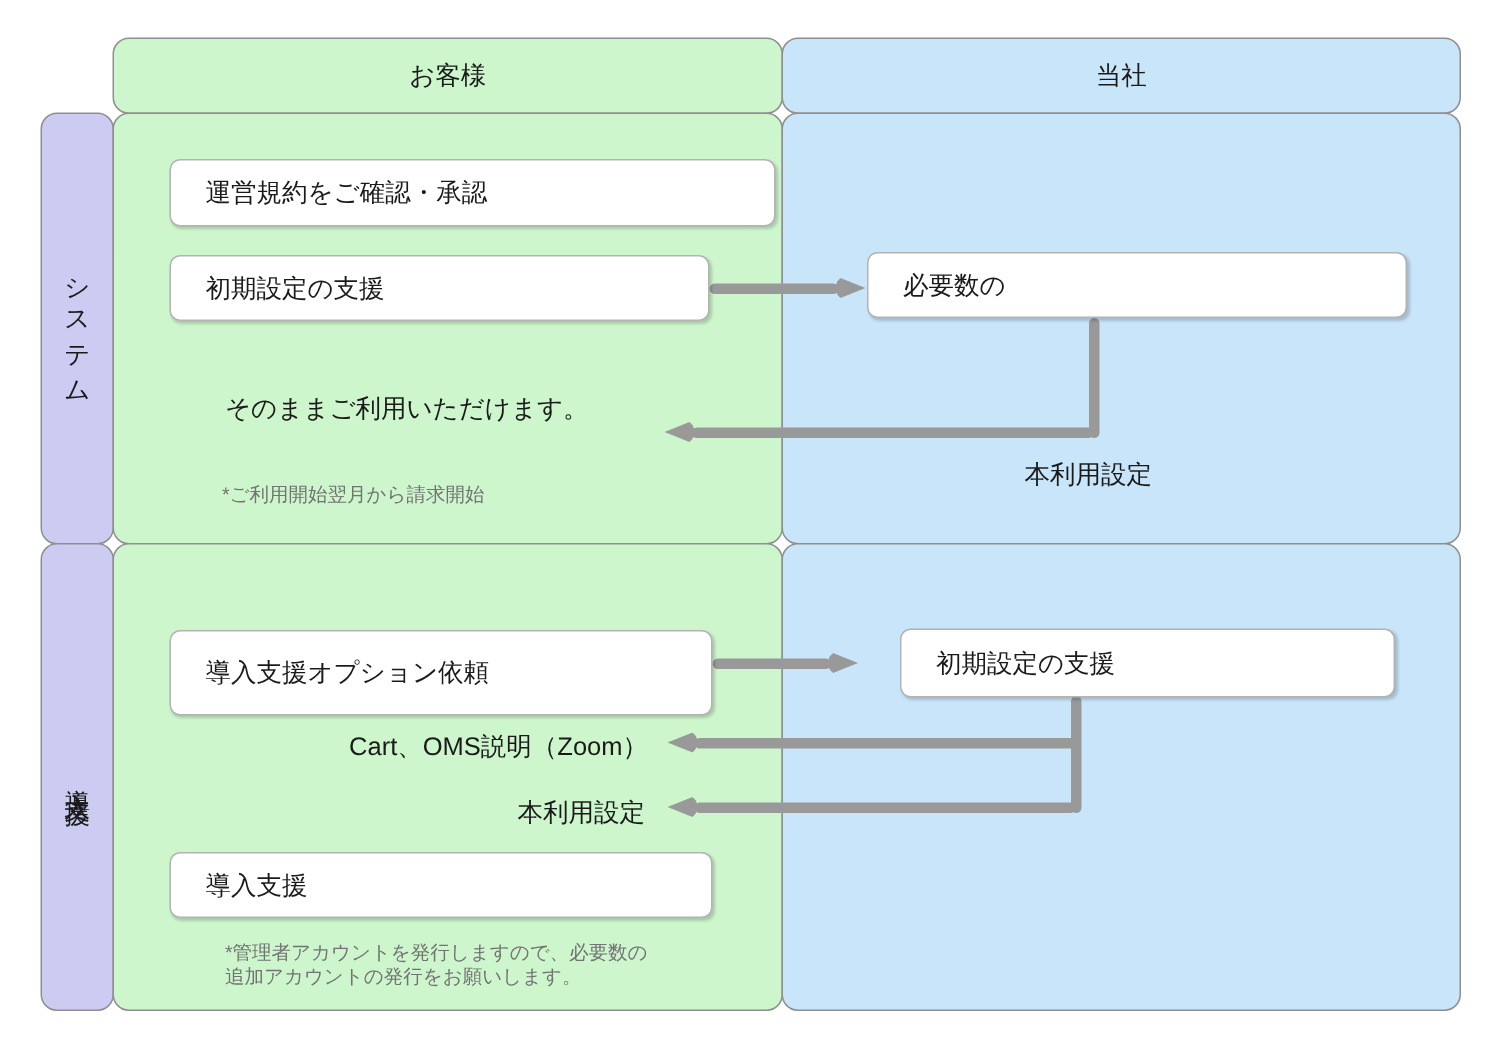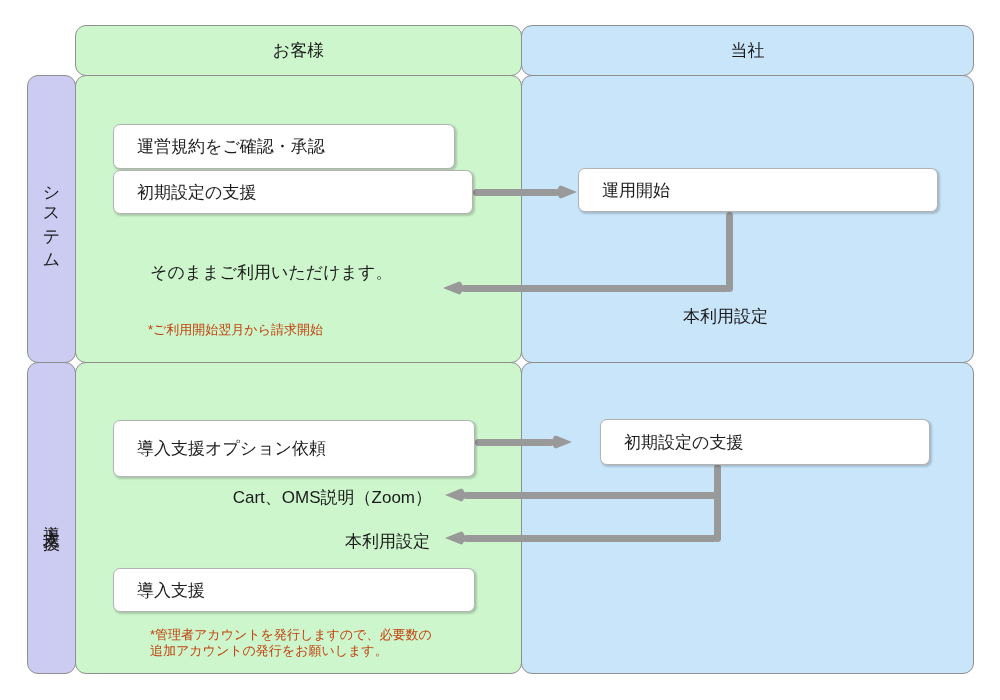--- a/index.html
+++ b/index.html
@@ -31,21 +31,21 @@
   .shaft-v{position:absolute;width:7px;background:var(--arrow);}
   .head-right{position:absolute;width:0;height:0;
     border-top:8px solid transparent;border-bottom:8px solid transparent;
     border-left:20px solid var(--arrow);}
   .head-left{position:absolute;width:0;height:0;
     border-top:8px solid transparent;border-bottom:8px solid transparent;
     border-right:20px solid var(--arrow);}
 
   .txt{position:absolute;font-size:17px;line-height:23px;}
   .txt-right{text-align:right;}
-  .note{position:absolute;font-size:13px;line-height:16px;color:#c2410c;}
+  .note{position:absolute;font-size:13px;line-height:16px;color:#737373;}
 </style>
 </head>
 <body>
 
 <div class="canvas">
 
   <div class="cell header green-bg" style="left:75px;top:25px;width:447px;height:51px;">
     <span>お客様</span>
   </div>
   <div class="cell header blue-bg" style="left:521px;top:25px;width:453px;height:51px;">
@@ -73,28 +73,28 @@
 
   <div class="shaft-h" style="left:475px;top:438.5px;width:79px;"></div>
   <div class="head-right" style="left:552px;top:434px;"></div>
 
   <div class="shaft-v" style="left:713.5px;top:464px;height:78px;"></div>
   <div class="shaft-h" style="left:463px;top:491.5px;width:254px;"></div>
   <div class="head-left" style="left:445px;top:487px;"></div>
   <div class="shaft-h" style="left:463px;top:534.5px;width:254px;"></div>
   <div class="head-left" style="left:445px;top:530px;"></div>
 
-  <div class="flowbox" style="left:113px;top:124px;width:342px;height:45px;">
+  <div class="flowbox" style="left:113px;top:106px;width:404px;height:45px;">
     <span>運営規約をご確認・承認</span>
   </div>
   <div class="flowbox" style="left:113px;top:170px;width:360px;height:44px;">
     <span>初期設定の支援</span>
   </div>
   <div class="flowbox" style="left:578px;top:168px;width:360px;height:44px;">
-    <span>運用開始</span>
+    <span>必要数の</span>
   </div>
 
   <div class="txt" style="left:150px;top:261px;">
     <div>そのままご利用いただけます。</div>
   </div>
   <div class="note" style="left:148px;top:322px;">*ご利用開始翌月から請求開始</div>
 
   <div class="txt" style="left:683px;top:305px;">本利用設定</div>
 
   <div class="flowbox" style="left:113px;top:420px;width:362px;height:57px;">

